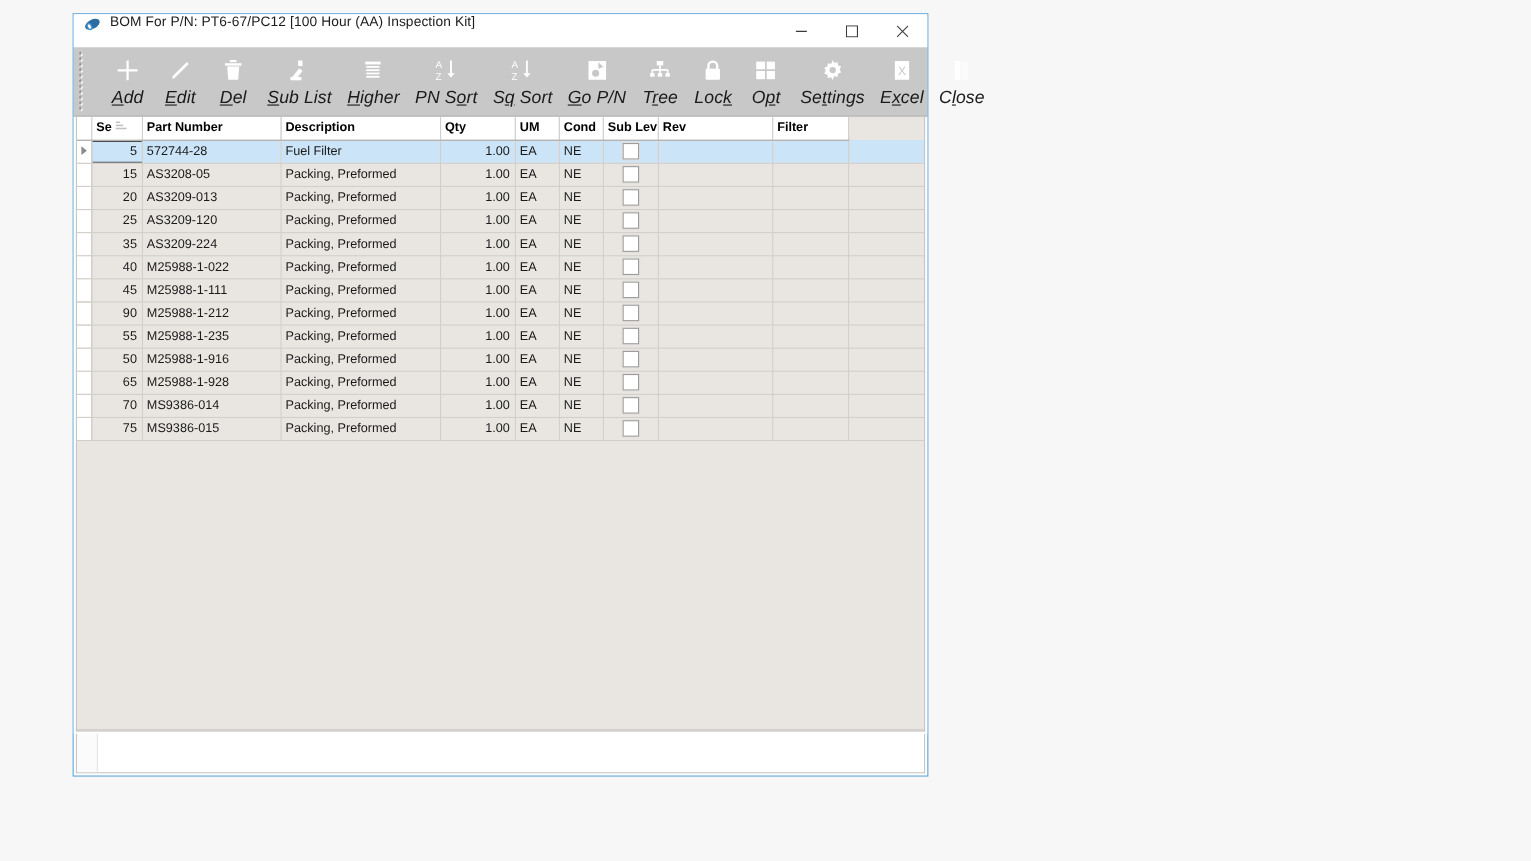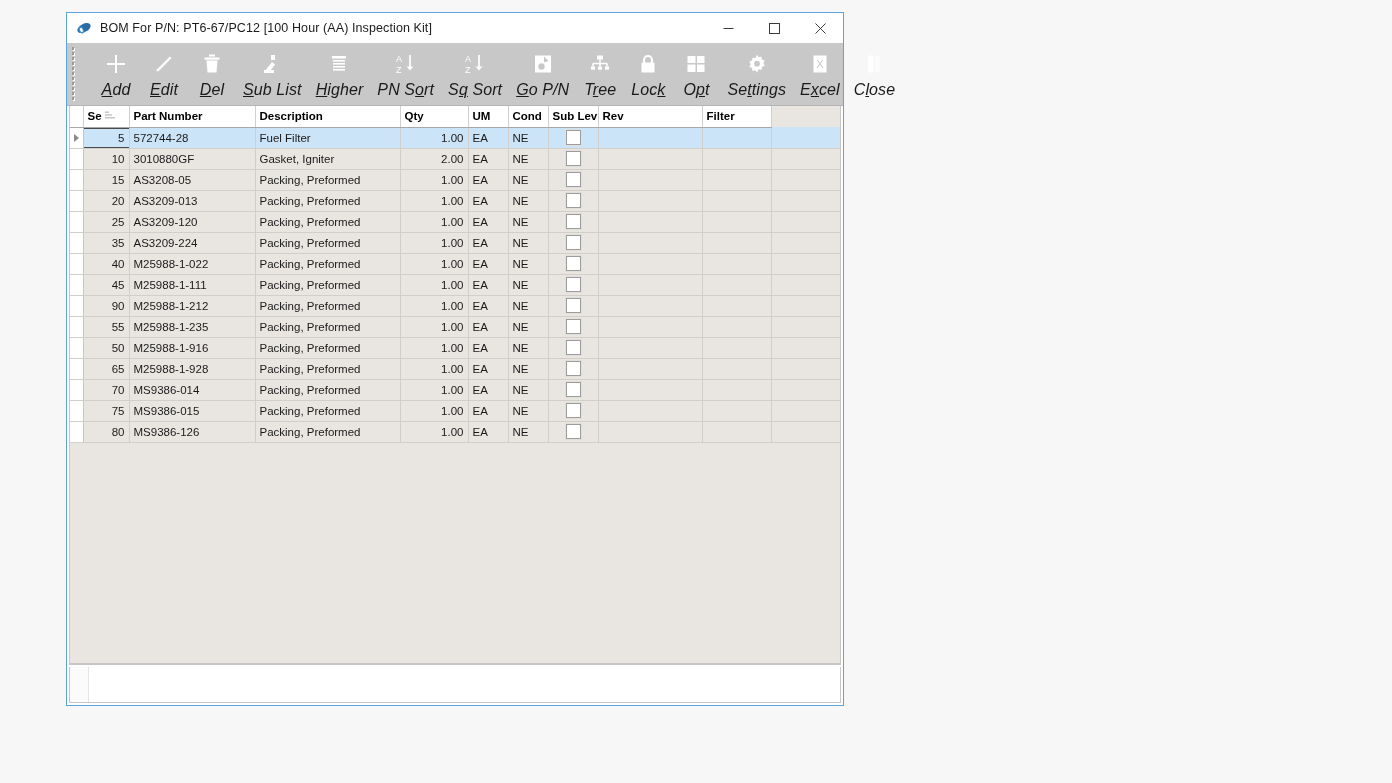--- a/index.html
+++ b/index.html
@@ -25,21 +25,20 @@
     display: flex;
     flex-direction: column;
   }
 
   
   .titlebar {
     height: 30px;
     min-height: 30px;
     background: #ffffff;
     display: flex;
-    align-items: center;
     position: relative;
   }
   .title-icon {
     width: 18px;
     height: 18px;
     margin-left: 8px;
     margin-right: 7px;
     flex: 0 0 auto;
     display: flex;
     align-items: center;
@@ -471,33 +470,20 @@
               <td class="num">1.00</td>
               <td>EA</td>
               <td>NE</td>
               <td class="chkcell"><span class="chk"></span></td>
               <td></td>
               <td></td>
               <td style="border-right: none;"></td>
             </tr>
             <tr class="row">
               <td class="ind"></td>
-              <td class="num first-cell">10</td>
-              <td>3010880GF</td>
-              <td>Gasket, Igniter</td>
-              <td class="num">2.00</td>
-              <td>EA</td>
-              <td>NE</td>
-              <td class="chkcell"><span class="chk"></span></td>
-              <td></td>
-              <td></td>
-              <td style="border-right: none;"></td>
-            </tr>
-            <tr class="row">
-              <td class="ind"></td>
               <td class="num first-cell">15</td>
               <td>AS3208-05</td>
               <td>Packing, Preformed</td>
               <td class="num">1.00</td>
               <td>EA</td>
               <td>NE</td>
               <td class="chkcell"><span class="chk"></span></td>
               <td></td>
               <td></td>
               <td style="border-right: none;"></td>
@@ -629,33 +615,20 @@
               <td>NE</td>
               <td class="chkcell"><span class="chk"></span></td>
               <td></td>
               <td></td>
               <td style="border-right: none;"></td>
             </tr>
             <tr class="row">
               <td class="ind"></td>
               <td class="num first-cell">75</td>
               <td>MS9386-015</td>
-              <td>Packing, Preformed</td>
-              <td class="num">1.00</td>
-              <td>EA</td>
-              <td>NE</td>
-              <td class="chkcell"><span class="chk"></span></td>
-              <td></td>
-              <td></td>
-              <td style="border-right: none;"></td>
-            </tr>
-            <tr class="row">
-              <td class="ind"></td>
-              <td class="num first-cell">80</td>
-              <td>MS9386-126</td>
               <td>Packing, Preformed</td>
               <td class="num">1.00</td>
               <td>EA</td>
               <td>NE</td>
               <td class="chkcell"><span class="chk"></span></td>
               <td></td>
               <td></td>
               <td style="border-right: none;"></td>
             </tr>
           </tbody>

